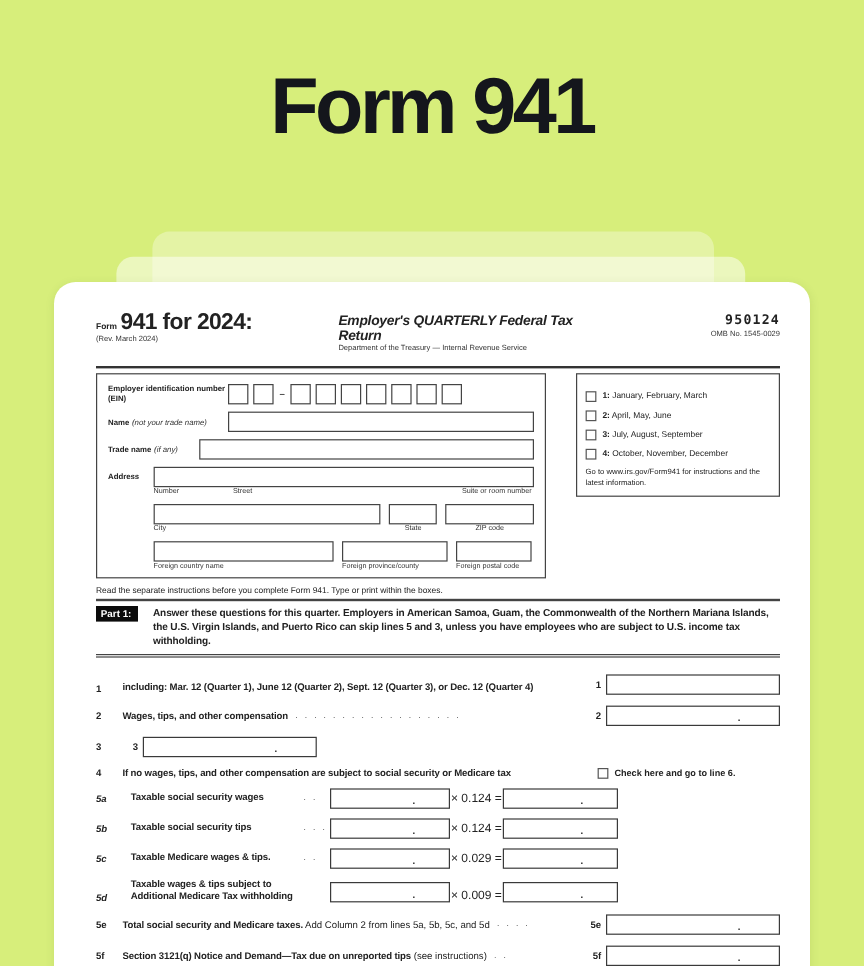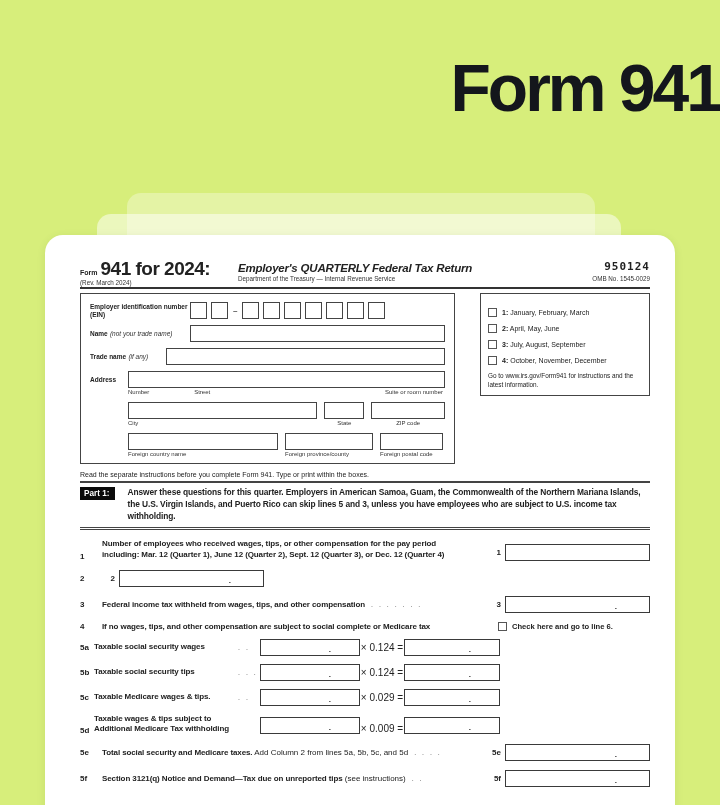--- a/index.html
+++ b/index.html
@@ -1,29 +1,29 @@
 <!DOCTYPE html>
 <html><head>
 <meta charset="utf-8">
 <style>
   * { margin:0; padding:0; box-sizing:border-box; }
   html,body { width:720px; height:805px; overflow:hidden; }
   body { background:#d7ee7b; font-family:"Liberation Sans", sans-serif; color:#17191d; position:relative; }
 
-  .page-title { text-align:right; margin-top:50px; font-size:66px; font-weight:800; letter-spacing:-3px; color:#14161c; }
+  .page-title { text-align:center; margin-top:50px; font-size:66px; font-weight:800; letter-spacing:-3px; color:#14161c; }
 
   .sheet { position:absolute; background:rgba(255,255,255,0.42); border-radius:14px; }
   .sheet-back { left:127px; top:193px; width:468px; height:70px; background:rgba(255,255,255,0.32); }
   .sheet-mid  { left:97px;  top:214px; width:524px; height:60px; background:rgba(255,255,255,0.5); }
 
   .card { position:absolute; left:45px; top:235px; width:630px; height:700px; background:#ffffff; border-radius:18px; box-shadow:0 2px 8px rgba(60,90,0,0.10); }
   .form-area { position:absolute; left:35px; right:25px; top:24px; font-size:8px; color:#222; }
 
   
-  .form-header { display:flex; align-items:flex-start; border-bottom:2px solid #333; padding-bottom:1px; }
+  .form-header { display:flex; align-items:flex-start; border-bottom:2px solid #333; padding-bottom:11px;gap:44px; }
   .fh-left { width:158px; }
   .fh-form-line { display:flex; align-items:flex-end; gap:3px; }
   .fh-form-word { font-size:7px; font-weight:700; padding-bottom:2px; }
   .fh-number { font-size:19px; font-weight:800; letter-spacing:-0.5px; line-height:1; }
   .fh-rev { font-size:6.3px; color:#333; margin-top:1px; }
   .fh-center { flex:1; padding-top:3px; }
   .fh-subtitle { font-size:11.5px; font-weight:800; letter-spacing:-0.2px;font-style:italic; }
   .fh-dept { font-size:6.3px; color:#333; margin-top:1px; }
   .fh-right { width:92px; text-align:right; padding-top:1px; }
   .fh-code { font-family:"DejaVu Sans Mono", monospace; font-size:11px; font-weight:700; letter-spacing:1px; }
@@ -89,21 +89,21 @@
 
   .l1-row { align-items:flex-end; }
   .l1-text { line-height:1.35; }
   .l4-right { width:152px; display:flex; gap:5px; flex-shrink:0;margin-left:28px; }
   .l4-check-label { font-weight:700; font-size:7.6px; white-space:nowrap; }
 
   .colhead { display:flex; margin-top:8px; font-weight:700; font-size:7.5px; }
   .ch-sp1 { width:188px; } .ch1 { width:100px; text-align:center; } .ch-sp2 { width:44px; } .ch2 { width:96px; text-align:center; }
 
   .c5-row { display:flex; align-items:center; margin-top:8px; }
-  .c5-num { width:14px; font-weight:700; flex-shrink:0; }
+  .c5-num { width:29px; font-weight:700; flex-shrink:0;font-style:italic; }
   .c5-label { width:144px; font-weight:700; letter-spacing:-0.1px; line-height:1.3; }
   .c5-dots { width:22px; overflow:hidden; white-space:nowrap; color:#555; letter-spacing:2px; font-size:7px; }
   .c5-box { height:17px; border:1.4px solid #3a3a3a; position:relative; }
   .c5-b1 { width:100px; } .c5-b2 { width:96px; }
   .c5-box .dp { position:absolute; right:28px; bottom:1px; font-weight:700; }
   .c5-mult { width:44px; text-align:center; font-size:10px; color:#222; }
   .c5-5d { align-items:flex-end; }
   .c5-5d .c5-box, .c5-5d .c5-mult { margin-bottom:1px; }
 </style>
 </head>
@@ -232,58 +232,58 @@
 
     <div class="part1">
       <span class="part1-label">Part 1:</span>
       <span class="part1-text">Answer these questions for this quarter. Employers in American Samoa, Guam, the Commonwealth of the Northern Mariana Islands, the U.S. Virgin Islands, and Puerto Rico can skip lines 5 and 3, unless you have employees who are subject to U.S. income tax withholding.</span>
     </div>
 
     <div class="line-row l1-row">
       <span class="ln-num">1</span>
       <span class="ln-body" style="align-items:flex-start">
         <span class="ln-text l1-text">
-          <span>Number of employees who received wages, tips, or other compensation for the pay period</span><br>
+          <br>
           <span>including: Mar. 12 (Quarter 1), June 12 (Quarter 2), Sept. 12 (Quarter 3), or Dec. 12 (Quarter 4)</span>
         </span>
       </span>
       <span class="ln-right">
         <span class="ln-boxnum">1</span>
         <span class="moneybox"></span>
       </span>
     </div>
 
     <div class="line-row">
       <span class="ln-num">2</span>
+      <span class="ln-body">
+        <span class="ln-text">Wages, tips, and other compensation</span>
+        <span class="dots">. . . . . . . . . . . . . . . . . .</span>
+      </span>
       <span class="ln-right">
         <span class="ln-boxnum">2</span>
         <span class="moneybox">
             <span class="dp">.</span>
           </span>
       </span>
     </div>
 
     <div class="line-row">
       <span class="ln-num">3</span>
-      <span class="ln-body">
-        <span class="ln-text">Federal income tax withheld from wages, tips, and other compensation</span>
-        <span class="dots">. . . . . . .</span>
-      </span>
       <span class="ln-right">
         <span class="ln-boxnum">3</span>
         <span class="moneybox">
             <span class="dp">.</span>
           </span>
       </span>
     </div>
 
     <div class="line-row">
       <span class="ln-num">4</span>
       <span class="ln-body">
-        <span class="ln-text">If no wages, tips, and other compensation are subject to social complete or Medicare tax</span>
+        <span class="ln-text">If no wages, tips, and other compensation are subject to social security or Medicare tax</span>
       </span>
       <span class="l4-right">
         <span class="cb"></span>
         <span class="l4-check-label">Check here and go to line 6.</span>
       </span>
     </div>
 
 
     <div class="c5-row">
       <span class="c5-num">5a</span>

